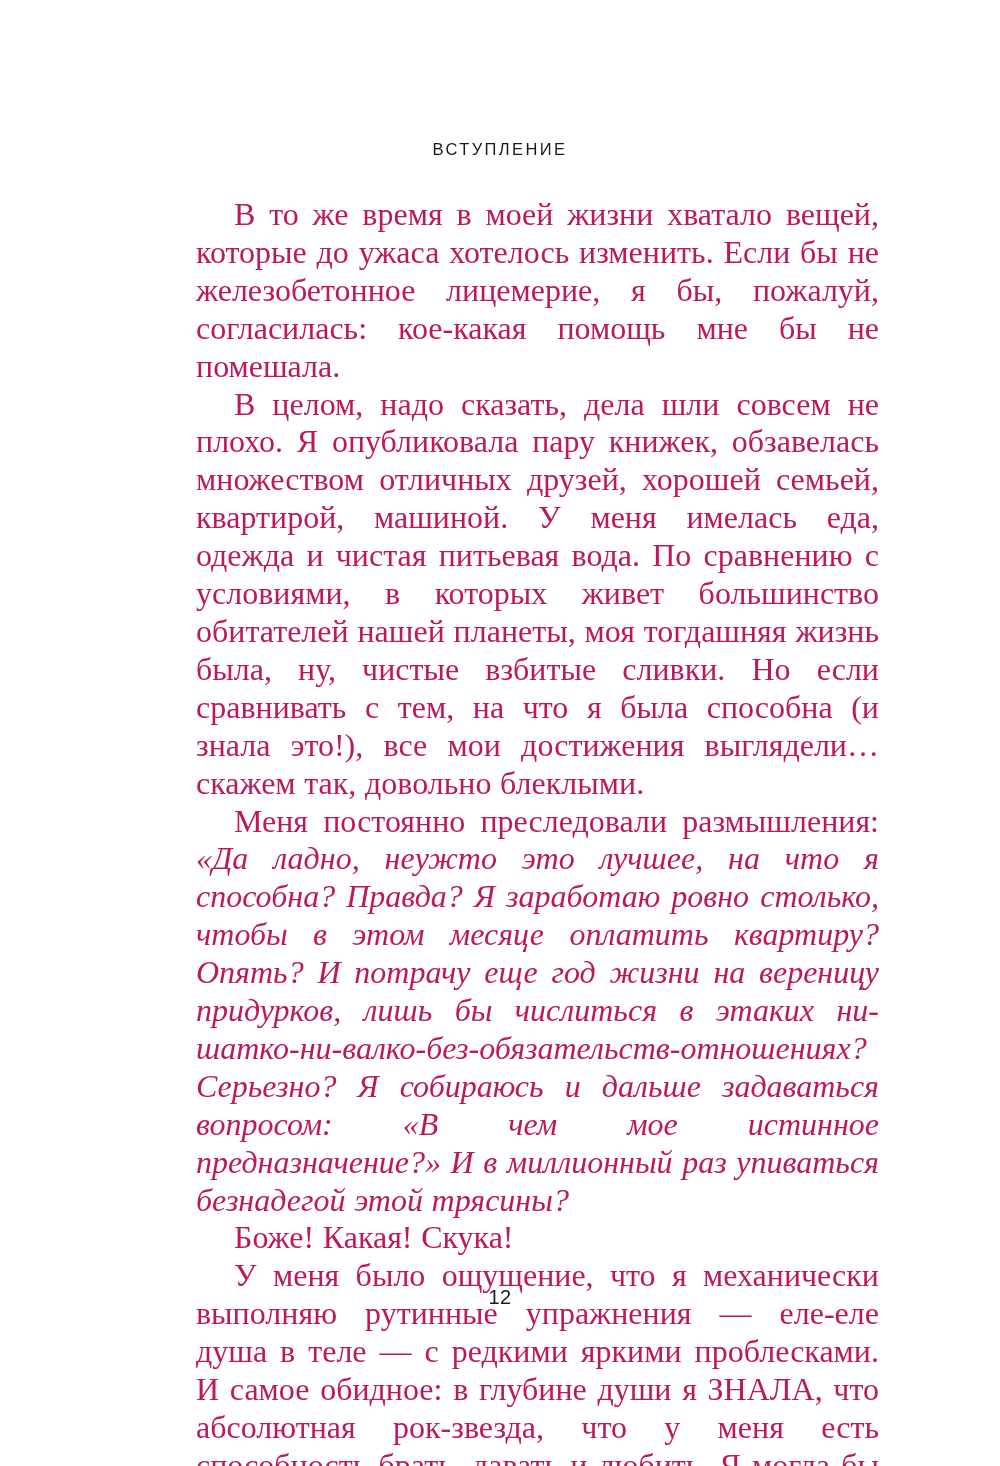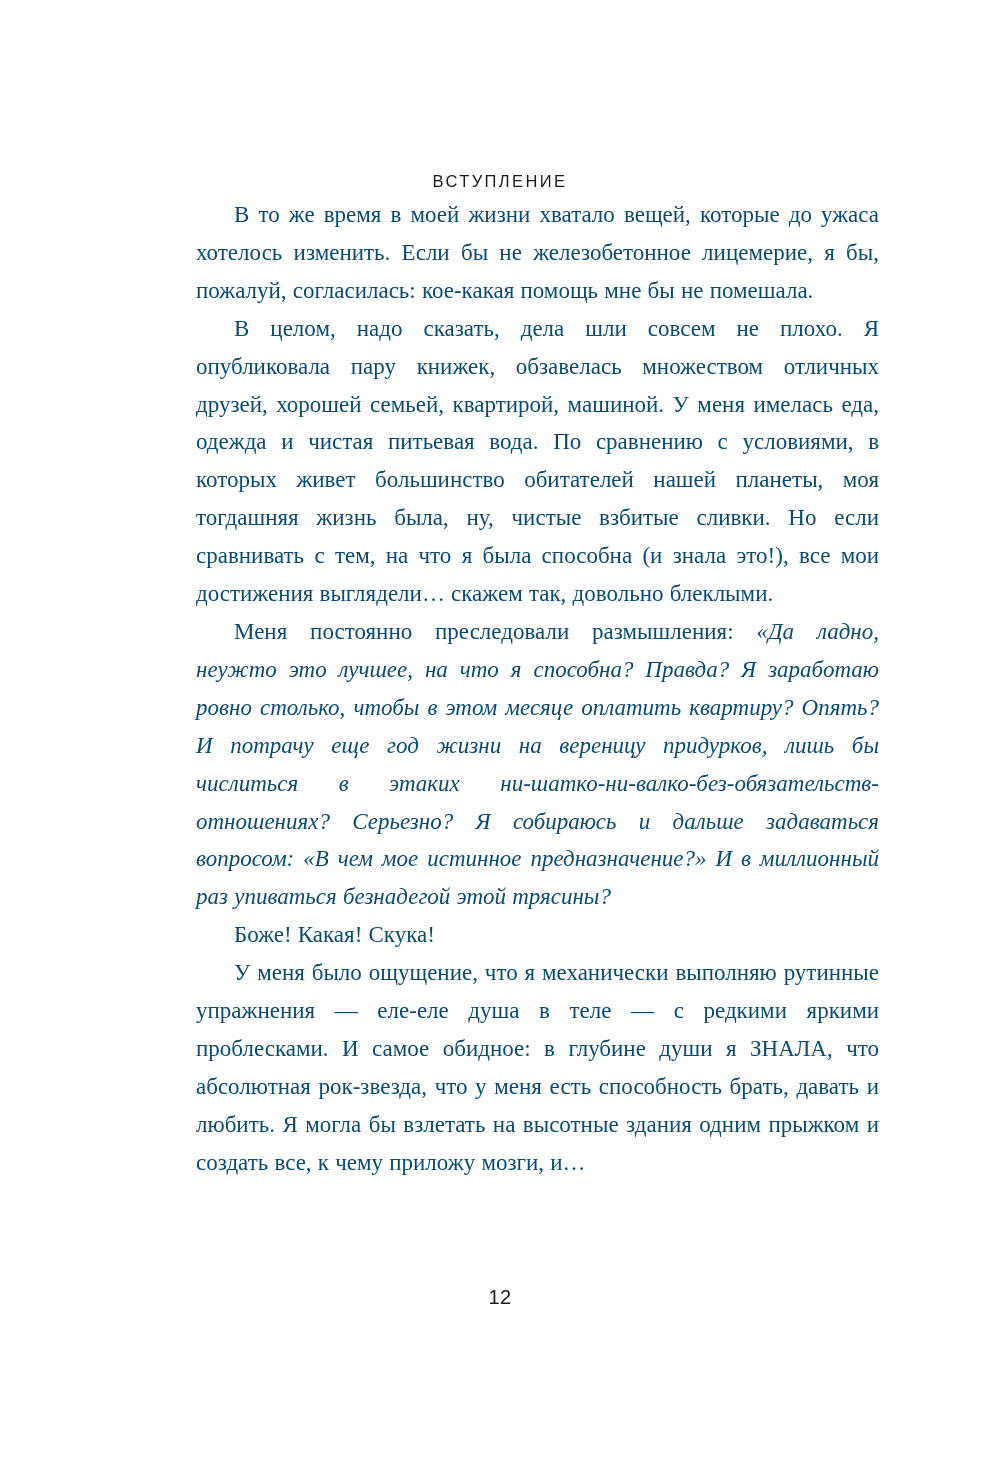--- a/index.html
+++ b/index.html
@@ -21,34 +21,33 @@
     top: 140px;
     left: 0;
     width: 1000px;
     text-align: center;
     font-family: "Liberation Sans", sans-serif;
     font-size: 16.5px;
     font-weight: 400;
     letter-spacing: 2.4px;
     color: #1a1a1a;
     text-transform: uppercase;
-    margin-top: 32px;
   }
   .text-block {
     position: absolute;
     top: 196px;
     left: 196px;
     width: 683px;
   }
   p.para {
     margin: 0;
     font-family: "Liberation Serif", "DejaVu Serif", serif;
-    font-size: 23px;
+    font-size: 32px;
     line-height: 37.9px;
-    color: #0c4a6e;
+    color: #be185d;
     text-align: justify;
     text-indent: 38px;
     hyphens: manual;
     -webkit-hyphens: manual;
     word-spacing: 0.02em;
   }
   .folio {
     position: absolute;
     top: 1286px;
     left: 0;

